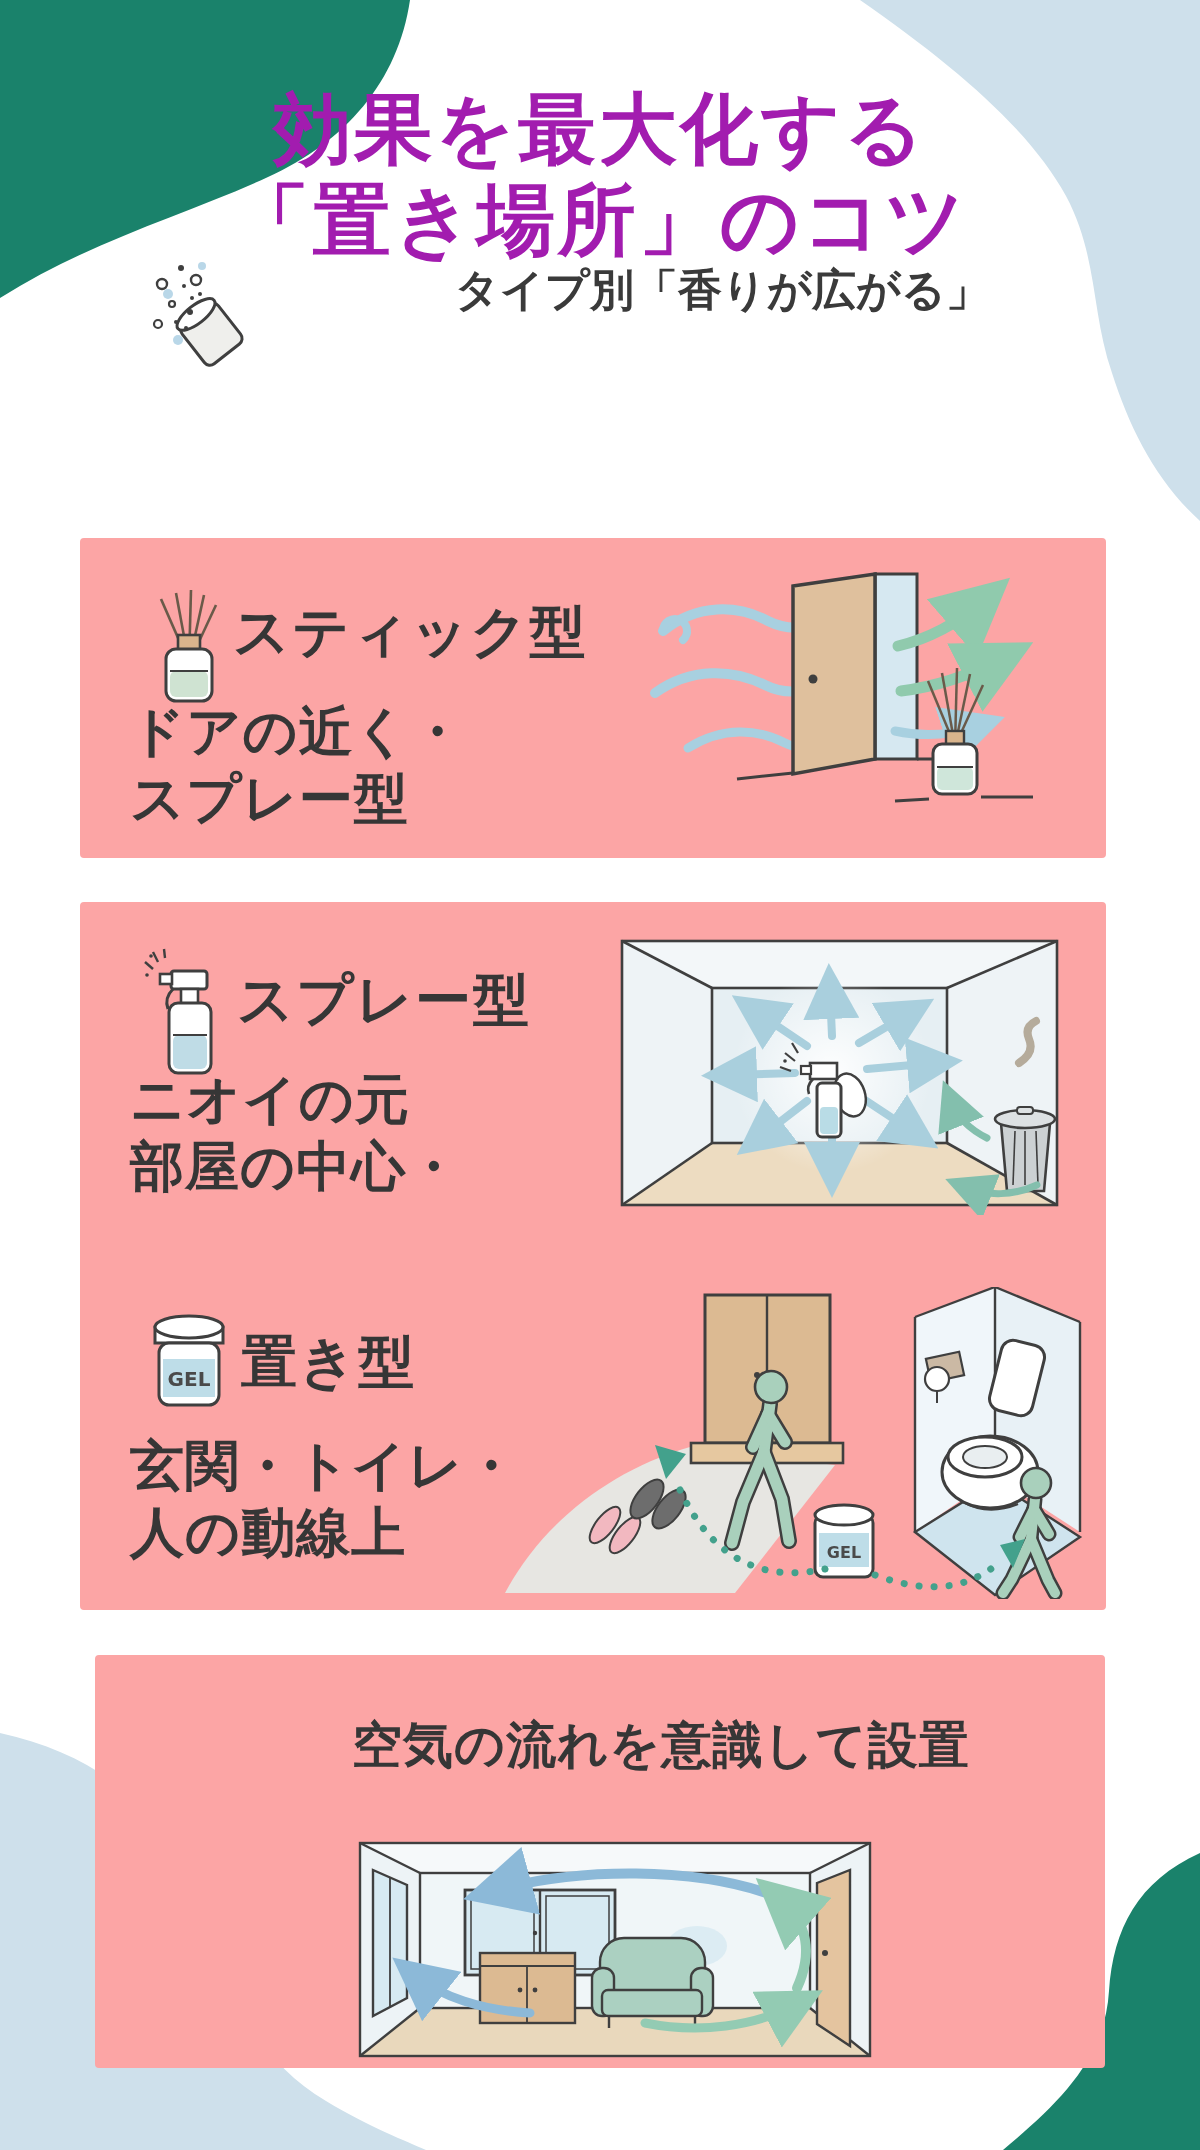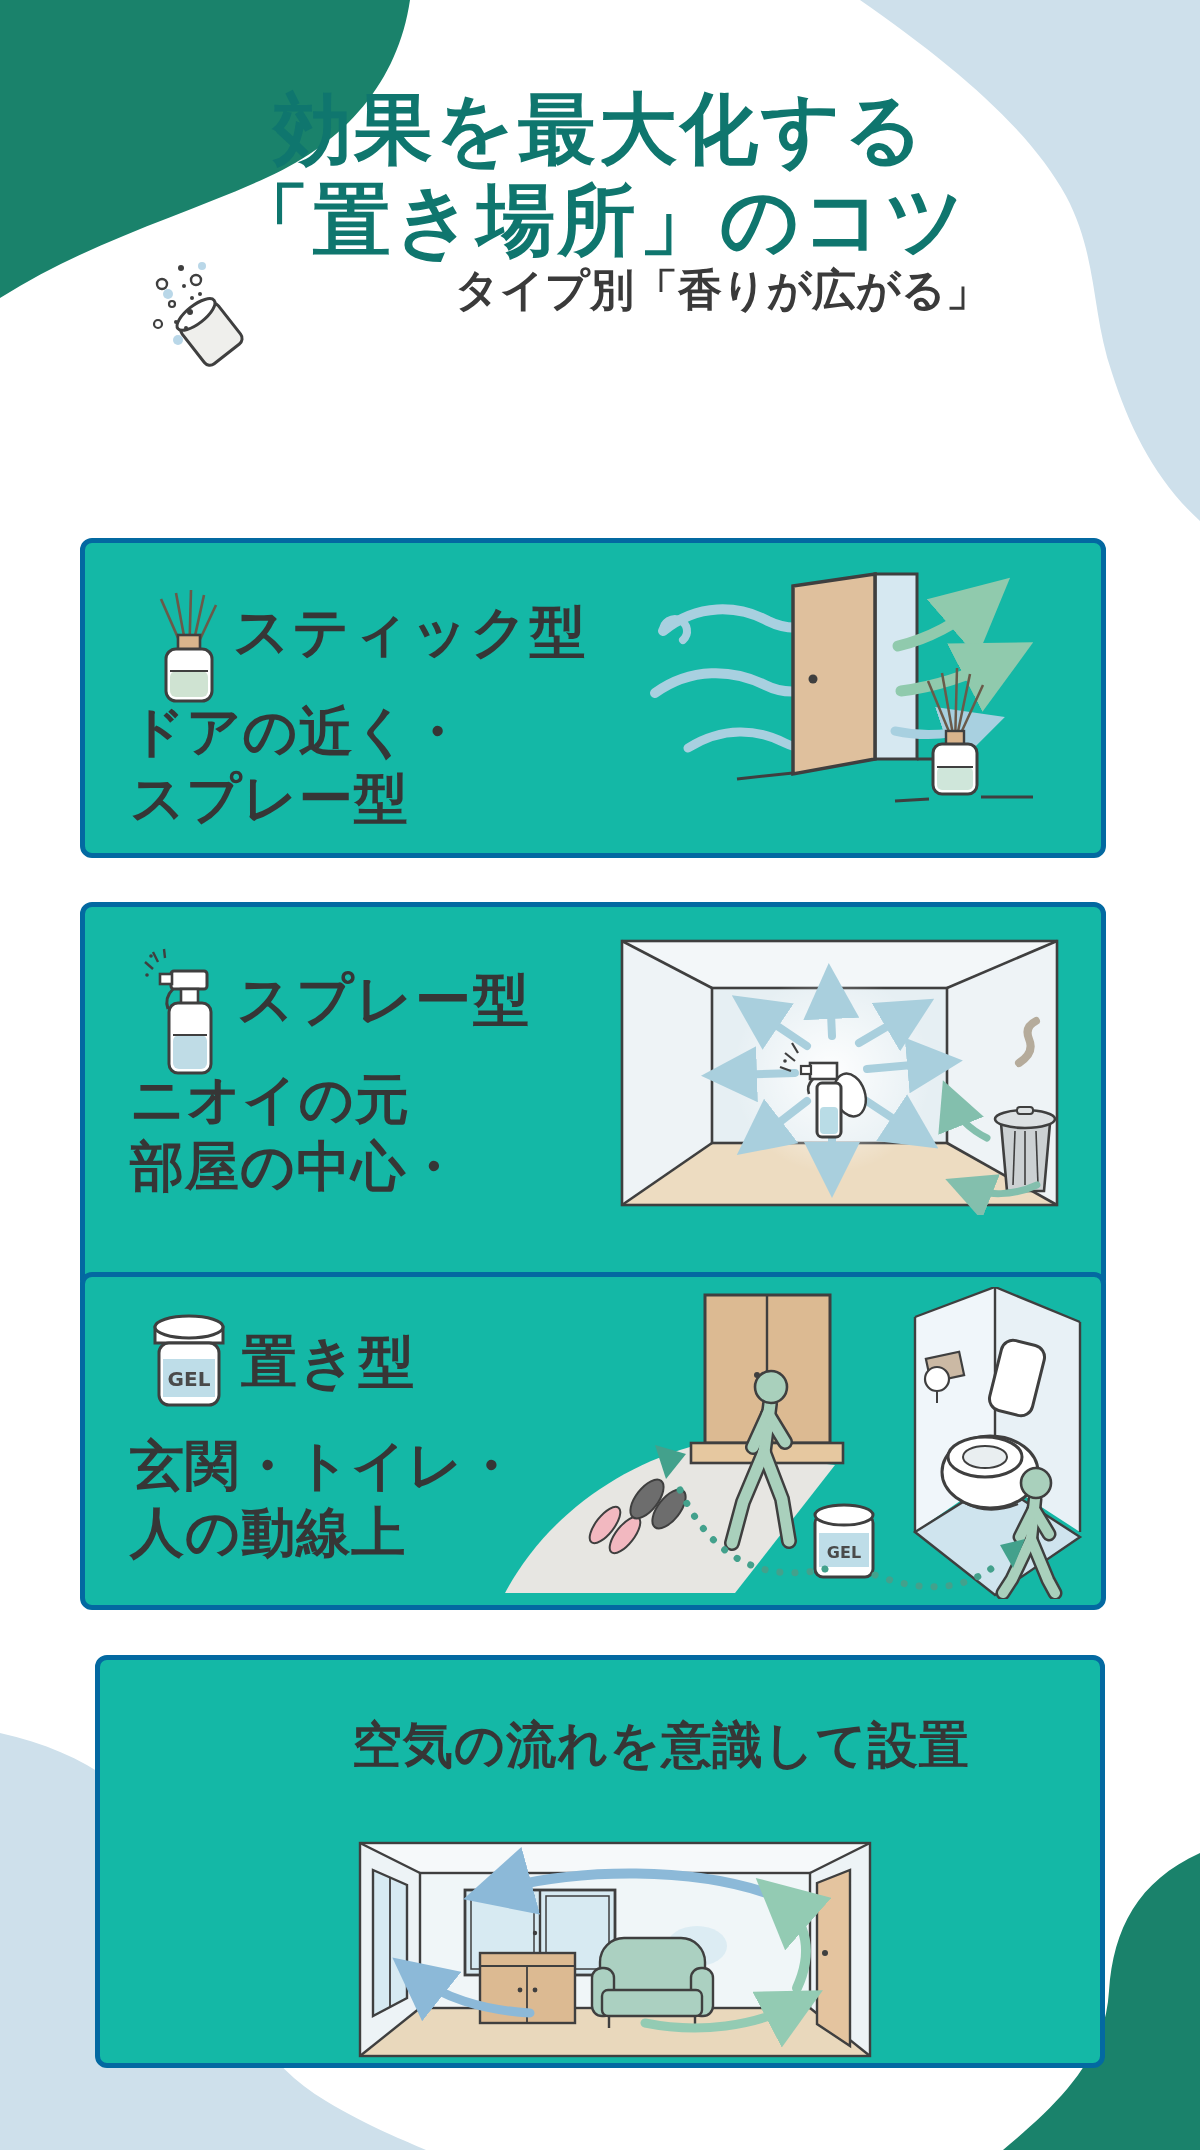--- a/index.html
+++ b/index.html
@@ -1,25 +1,25 @@
 <!DOCTYPE html>
 <html><head>
 <meta charset="utf-8">
 <style>
   html,body{margin:0;padding:0;background:#ffffff;}
   .page{position:relative;width:1200px;height:2150px;background:#ffffff;overflow:hidden;
         font-family:"DejaVu Sans","Liberation Sans",sans-serif;color:#363636;}
   .bg{position:absolute;left:0;top:0;width:1200px;height:2150px;z-index:0;}
   .title{position:absolute;top:84px;left:0;width:1200px;text-align:center;z-index:1;
-         font-size:78px;font-weight:bold;line-height:1.17;letter-spacing:3px;color:#0f766e;}
+         font-size:78px;font-weight:bold;line-height:1.17;letter-spacing:3px;color:#a21caf;}
   .subtitle{position:absolute;top:264px;left:250px;width:740px;text-align:right;z-index:1;
             font-size:44px;font-weight:bold;line-height:1.2;color:#3a3a3a;}
   .sub-icon{position:absolute;left:148px;top:252px;z-index:1;}
-  .card{position:absolute;left:80px;width:1026px;background:#14b8a6;border:5px solid #0369a1;
-        border-radius:12px;box-sizing:border-box;z-index:1;}
+  .card{position:absolute;left:80px;width:1026px;background:#fca5a5;border:5px solid #fca5a5;
+        border-radius:4px;box-sizing:border-box;z-index:1;}
   .card1{top:538px;height:320px;}
   .card2{top:902px;height:390px;}
   .card3{top:1272px;height:338px;}
   .card4{top:1655px;left:95px;width:1010px;height:413px;}
   .card-icon{position:absolute;}
   .card-title{position:absolute;font-size:56px;font-weight:bold;color:#363636;letter-spacing:2px;}
   .card-body{position:absolute;font-size:54px;font-weight:bold;color:#363636;line-height:1.24;letter-spacing:1px;}
   .illus{position:absolute;}
   .badge{position:absolute;left:75px;top:46px;background:#56a3d8;color:#ffffff;border-radius:14px;
          font-size:40px;font-weight:bold;padding:12px 26px;letter-spacing:2px;}

